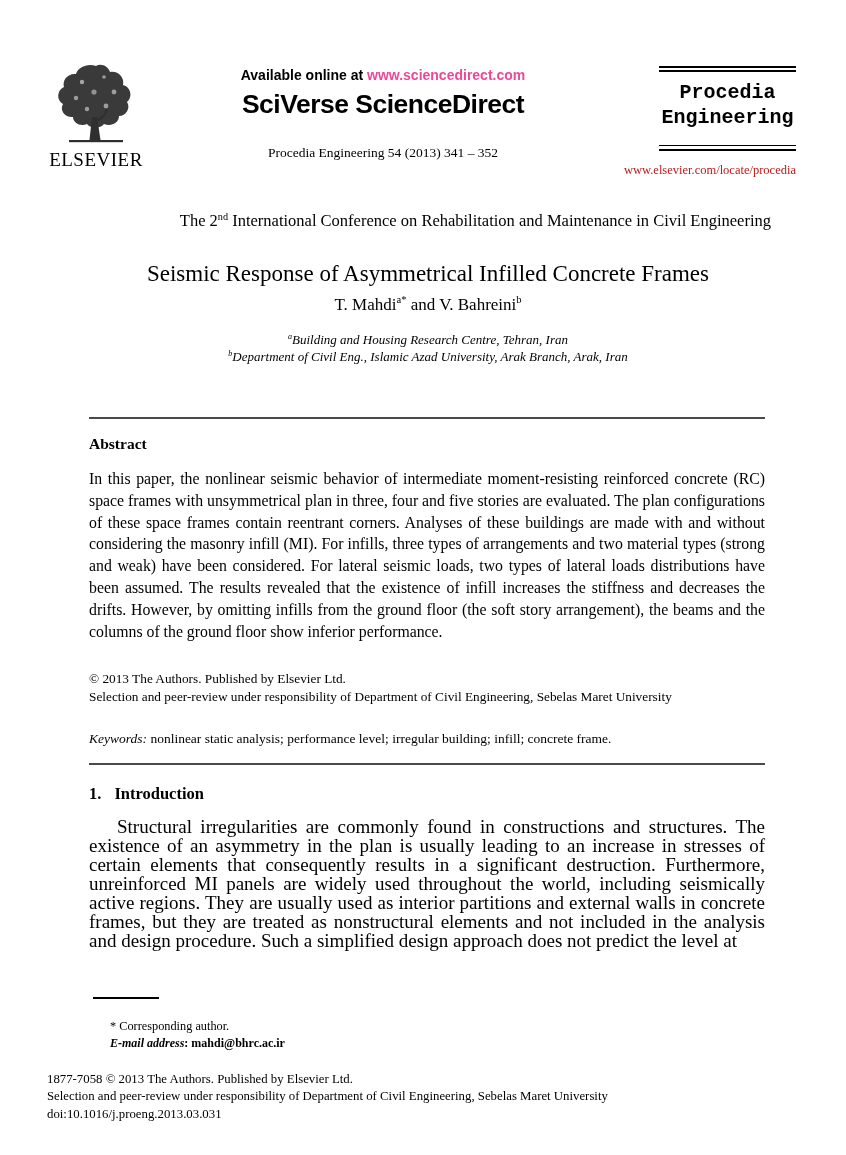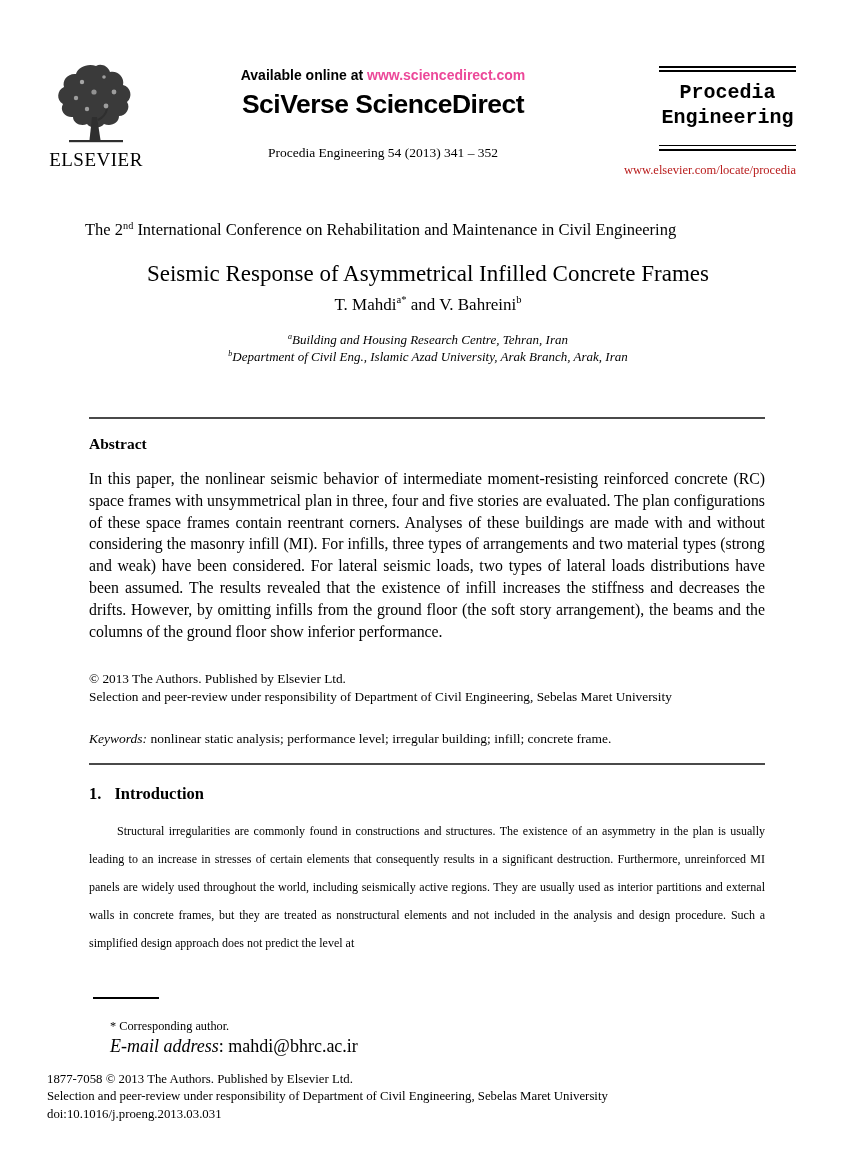--- a/index.html
+++ b/index.html
@@ -15,44 +15,44 @@
   .avail { font-family:"Liberation Sans","DejaVu Sans",sans-serif; font-weight:700; font-size:14px; line-height:18px; }
   .avail a { color:#ec4899; text-decoration:none; cursor:pointer; }
   .sciverse { font-family:"Liberation Sans","DejaVu Sans",sans-serif; font-weight:700; font-size:26.5px; letter-spacing:-0.5px; margin-top:5px; line-height:30px; }
   .jref { font-size:13.5px; margin-top:26px; line-height:16px; }
   .jbox { position:absolute; left:659px; top:66px; width:137px; }
   .dline i { display:block; height:1.6px; background:#000; }
   .dline i + i { margin-top:2.6px; }
   .jname { text-align:center; font-family:Liberation Mono, monospace; font-weight:700; font-size:20px; line-height:25px; padding:8px 0 15px; }
   .locate { position:absolute; left:619px; top:163px; width:177px; text-align:right; font-size:12.5px; color:#b91c1c; text-decoration:none; cursor:pointer; }
   
-  .conf { position:absolute; left:85px; top:220px; width:686px; text-align:left; font-size:16.5px; }
+  .conf { position:absolute; left:85px; top:211px; width:686px; text-align:right; font-size:16.5px; }
   sup { font-size:62%; vertical-align:super; line-height:0; }
   .title { position:absolute; left:85px; top:261px; width:686px; text-align:center; font-size:23px; font-weight:400; margin:0; }
   .authors { position:absolute; left:85px; top:295px; width:686px; text-align:center; font-size:17px; }
   .affils { position:absolute; left:85px; top:332px; width:686px; text-align:center; font-size:13px; font-style:italic; line-height:16.5px; }
   
   .rule { position:absolute; left:89px; width:676px; height:1.5px; background:#4a4a4a; }
   .rule1 { top:417px; }
   .rule2 { top:763px; }
   .fn-rule { position:absolute; left:93px; top:997px; width:66px; height:1.6px; background:#000; }
   
   .abs-h { position:absolute; left:89px; top:435px; font-size:15.5px; font-weight:700; margin:0; }
   .abs-body { position:absolute; left:89px; top:468px; width:676px; margin:0; font-size:15.8px; line-height:21.8px; text-align:justify; }
   .copy { position:absolute; left:89px; font-size:13.3px; }
   .copy1 { top:671px; }
   .copy2 { top:689px; }
   .kw { position:absolute; left:89px; top:731px; font-size:13.5px; }
   .it { font-style:italic; }
   .sec-h { position:absolute; left:89px; top:784px; font-size:16.5px; font-weight:700; margin:0; }
   .sec-h .num { display:inline-block; margin-right:13px; }
-  .intro { position:absolute; left:89px; top:817px; width:676px; margin:0; font-size:12px; line-height:28px; text-align:justify; text-indent:28px; }
+  .intro { position:absolute; left:89px; top:817px; width:676px; margin:0; font-size:19px; line-height:19px; text-align:justify; text-indent:28px; }
   
   .fn1 { position:absolute; left:110px; top:1019px; font-size:12.3px; }
-  .fn2 { position:absolute; left:110px; top:1036px; font-size:18px; }
+  .fn2 { position:absolute; left:110px; top:1036px; font-size:12px;font-weight:bold; }
   .footer { position:absolute; left:47px; top:1071px; font-size:12.8px; line-height:17.3px; }
 </style>
 </head>
 <body>
 
 <div class="page">
 
   <div class="elsevier-block">
     <svg width="84" height="82" viewBox="0 0 84 82" aria-hidden="true">
       <path d="M42 4c-8-3-18 1-20 8-8-1-14 6-12 13-7 3-8 13-1 17-4 7 3 14 10 13 0 6 8 10 14 7 4 5 13 5 17 0 7 3 15-1 15-8 7 0 12-8 8-14 6-5 4-15-4-17 2-8-6-15-13-13-2-6-9-9-14-6z" fill="#3a3a3a"></path>

